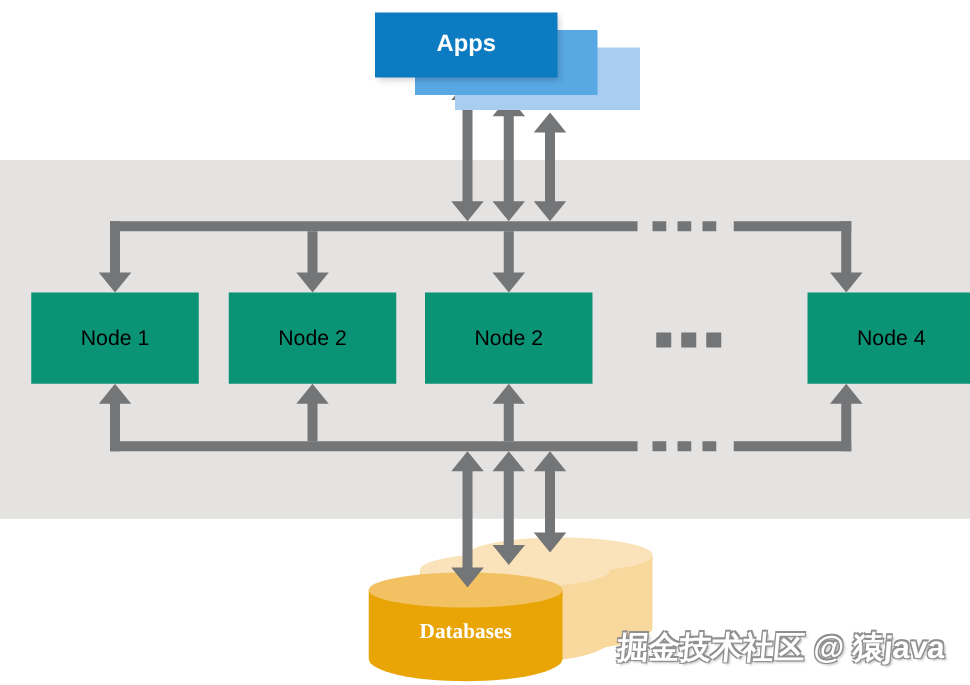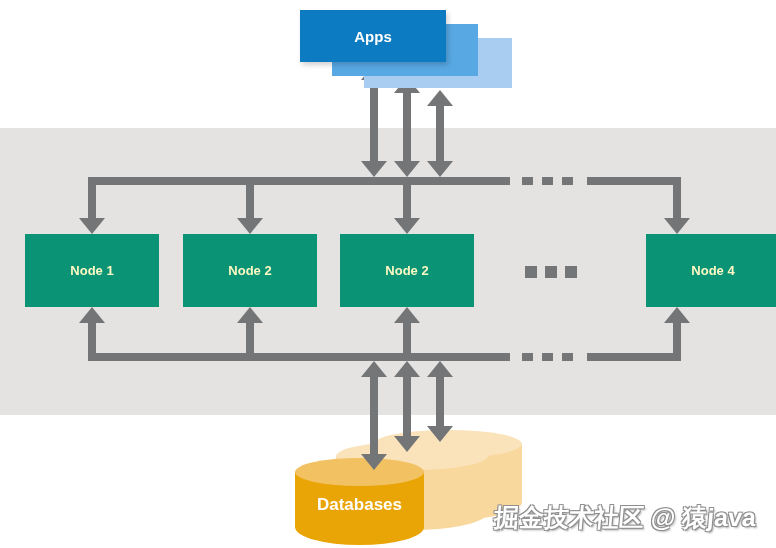--- a/index.html
+++ b/index.html
@@ -9,26 +9,26 @@
   }
   .band{position:absolute;left:0;top:128px;width:776px;height:287px;background:var(--band-gray,#e4e3e2);z-index:0;}
   .band-title{position:absolute;left:27px;top:136px;font-size:20px;font-weight:700;color:var(--title-color,#121212);z-index:4;letter-spacing:.2px;}
 
   
   .app-box{position:absolute;z-index:3;}
   .app-back{left:364px;top:38px;width:148px;height:50px;background:var(--app-back,#a9cdf0);}
   .app-mid{left:332px;top:24px;width:146px;height:52px;background:var(--app-mid,#58a8e4);}
   .app-front{left:300px;top:10px;width:146px;height:52px;background:var(--app-front,#0d7bc1);
     display:flex;align-items:center;justify-content:center;box-shadow:2px 3px 5px rgba(0,0,0,.18);}
-  .app-front span{color:#fff;font-weight:700;font-size:15px;}
+  .app-front span{color:#fff;font-weight:700;font-size:19px;}
 
   
   .node{position:absolute;top:234px;width:134px;height:73px;background:var(--node-green,#0b9376);
     display:flex;align-items:center;justify-content:center;z-index:3;}
-  .node span{color:#fef9c3;font-weight:700;font-size:13px;}
+  .node span{color:#000000;font-weight:400;font-size:17px;}
 
   
   .vshaft{position:absolute;width:8px;background:var(--arrow-gray,#747577);z-index:2;}
   .hshaft{position:absolute;height:8px;background:var(--arrow-gray,#747577);z-index:2;}
   .tri-up{position:absolute;width:0;height:0;border-left:13px solid transparent;border-right:13px solid transparent;
     border-bottom:16px solid var(--arrow-gray,#747577);z-index:2;}
   .tri-down{position:absolute;width:0;height:0;border-left:13px solid transparent;border-right:13px solid transparent;
     border-top:16px solid var(--arrow-gray,#747577);z-index:2;}
   .dash{position:absolute;width:11px;height:8px;background:var(--arrow-gray,#747577);z-index:2;}
   .dot{position:absolute;width:12px;height:12px;background:var(--arrow-gray,#747577);z-index:2;}
@@ -133,21 +133,21 @@
   <div class="tri-down" style="left:427px;top:426px;"></div>
 
   <div class="cyl peach" style="left:374px;top:430px;width:148px;height:90px;">
     <div class="cyl-body"></div>
     <div class="cyl-top"></div>
   </div>
   <div class="cyl peach" style="left:336px;top:442px;width:152px;height:88px;">
     <div class="cyl-body"></div>
     <div class="cyl-top"></div>
   </div>
-  <div class="cyl gold" style="left:295px;top:458px;width:129px;height:87px;">
+  <div class="cyl gold" style="left:295px;top:458px;width:155px;height:87px;font-family:Liberation Serif, serif;">
     <div class="cyl-body"></div>
     <div class="cyl-top"></div>
     <div class="db-label">Databases</div>
   </div>
 
   <div class="watermark">掘金技术社区 @ 猿java</div>
 
 </div>
 
 </body></html>

